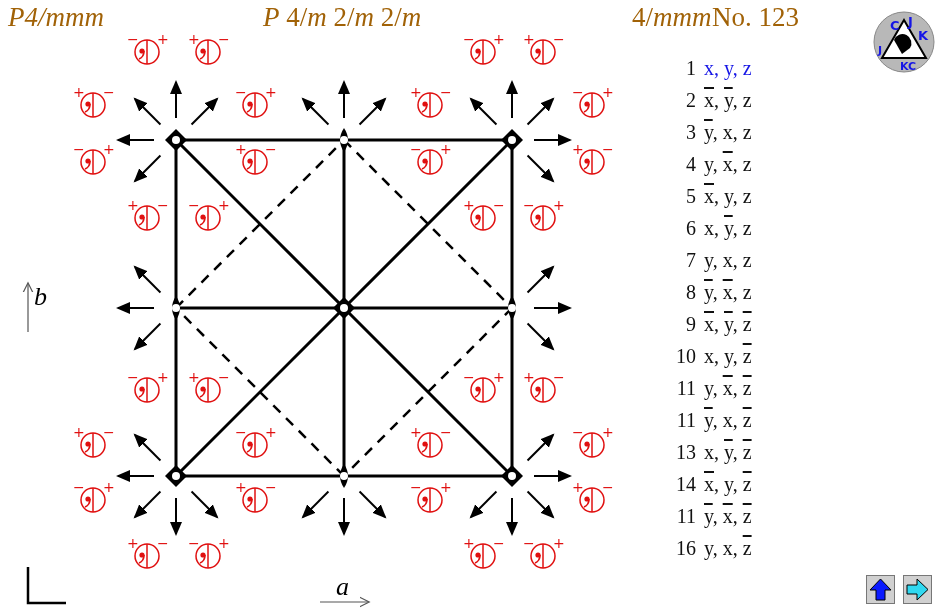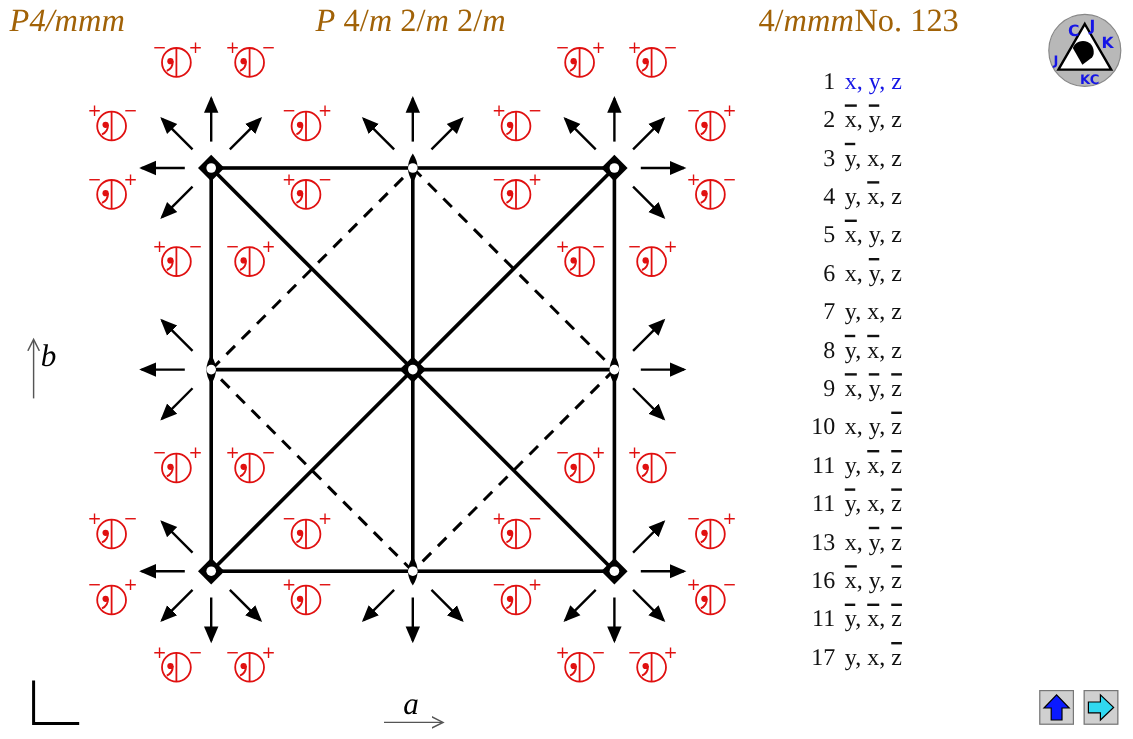--- a/index.html
+++ b/index.html
@@ -447,29 +447,29 @@
     </div>
     <div class="op">
       <span class="n">11</span>
       <span class="e"><span class="bar">y</span>, <span>x</span>, <span class="bar">z</span></span>
     </div>
     <div class="op">
       <span class="n">13</span>
       <span class="e"><span>x</span>, <span class="bar">y</span>, <span class="bar">z</span></span>
     </div>
     <div class="op">
-      <span class="n">16</span>
+      <span class="n">14</span>
       <span class="e"><span class="bar">x</span>, <span>y</span>, <span class="bar">z</span></span>
     </div>
     <div class="op">
       <span class="n">11</span>
       <span class="e"><span class="bar">y</span>, <span class="bar">x</span>, <span class="bar">z</span></span>
     </div>
     <div class="op">
-      <span class="n">17</span>
+      <span class="n">16</span>
       <span class="e"><span>y</span>, <span>x</span>, <span class="bar">z</span></span>
     </div>
   </div>
 
 <div class="navbtn" style="left:866px;">
   <svg width="27" height="27" viewBox="0 0 27 27">
     <path d="M13.5 3 L24 14 L18 14 L18 24 L9 24 L9 14 L3 14 Z" fill="#0a1aff" stroke="#000" stroke-width="1"></path>
   </svg>
 </div>
 <div class="navbtn" style="left:903px;">

